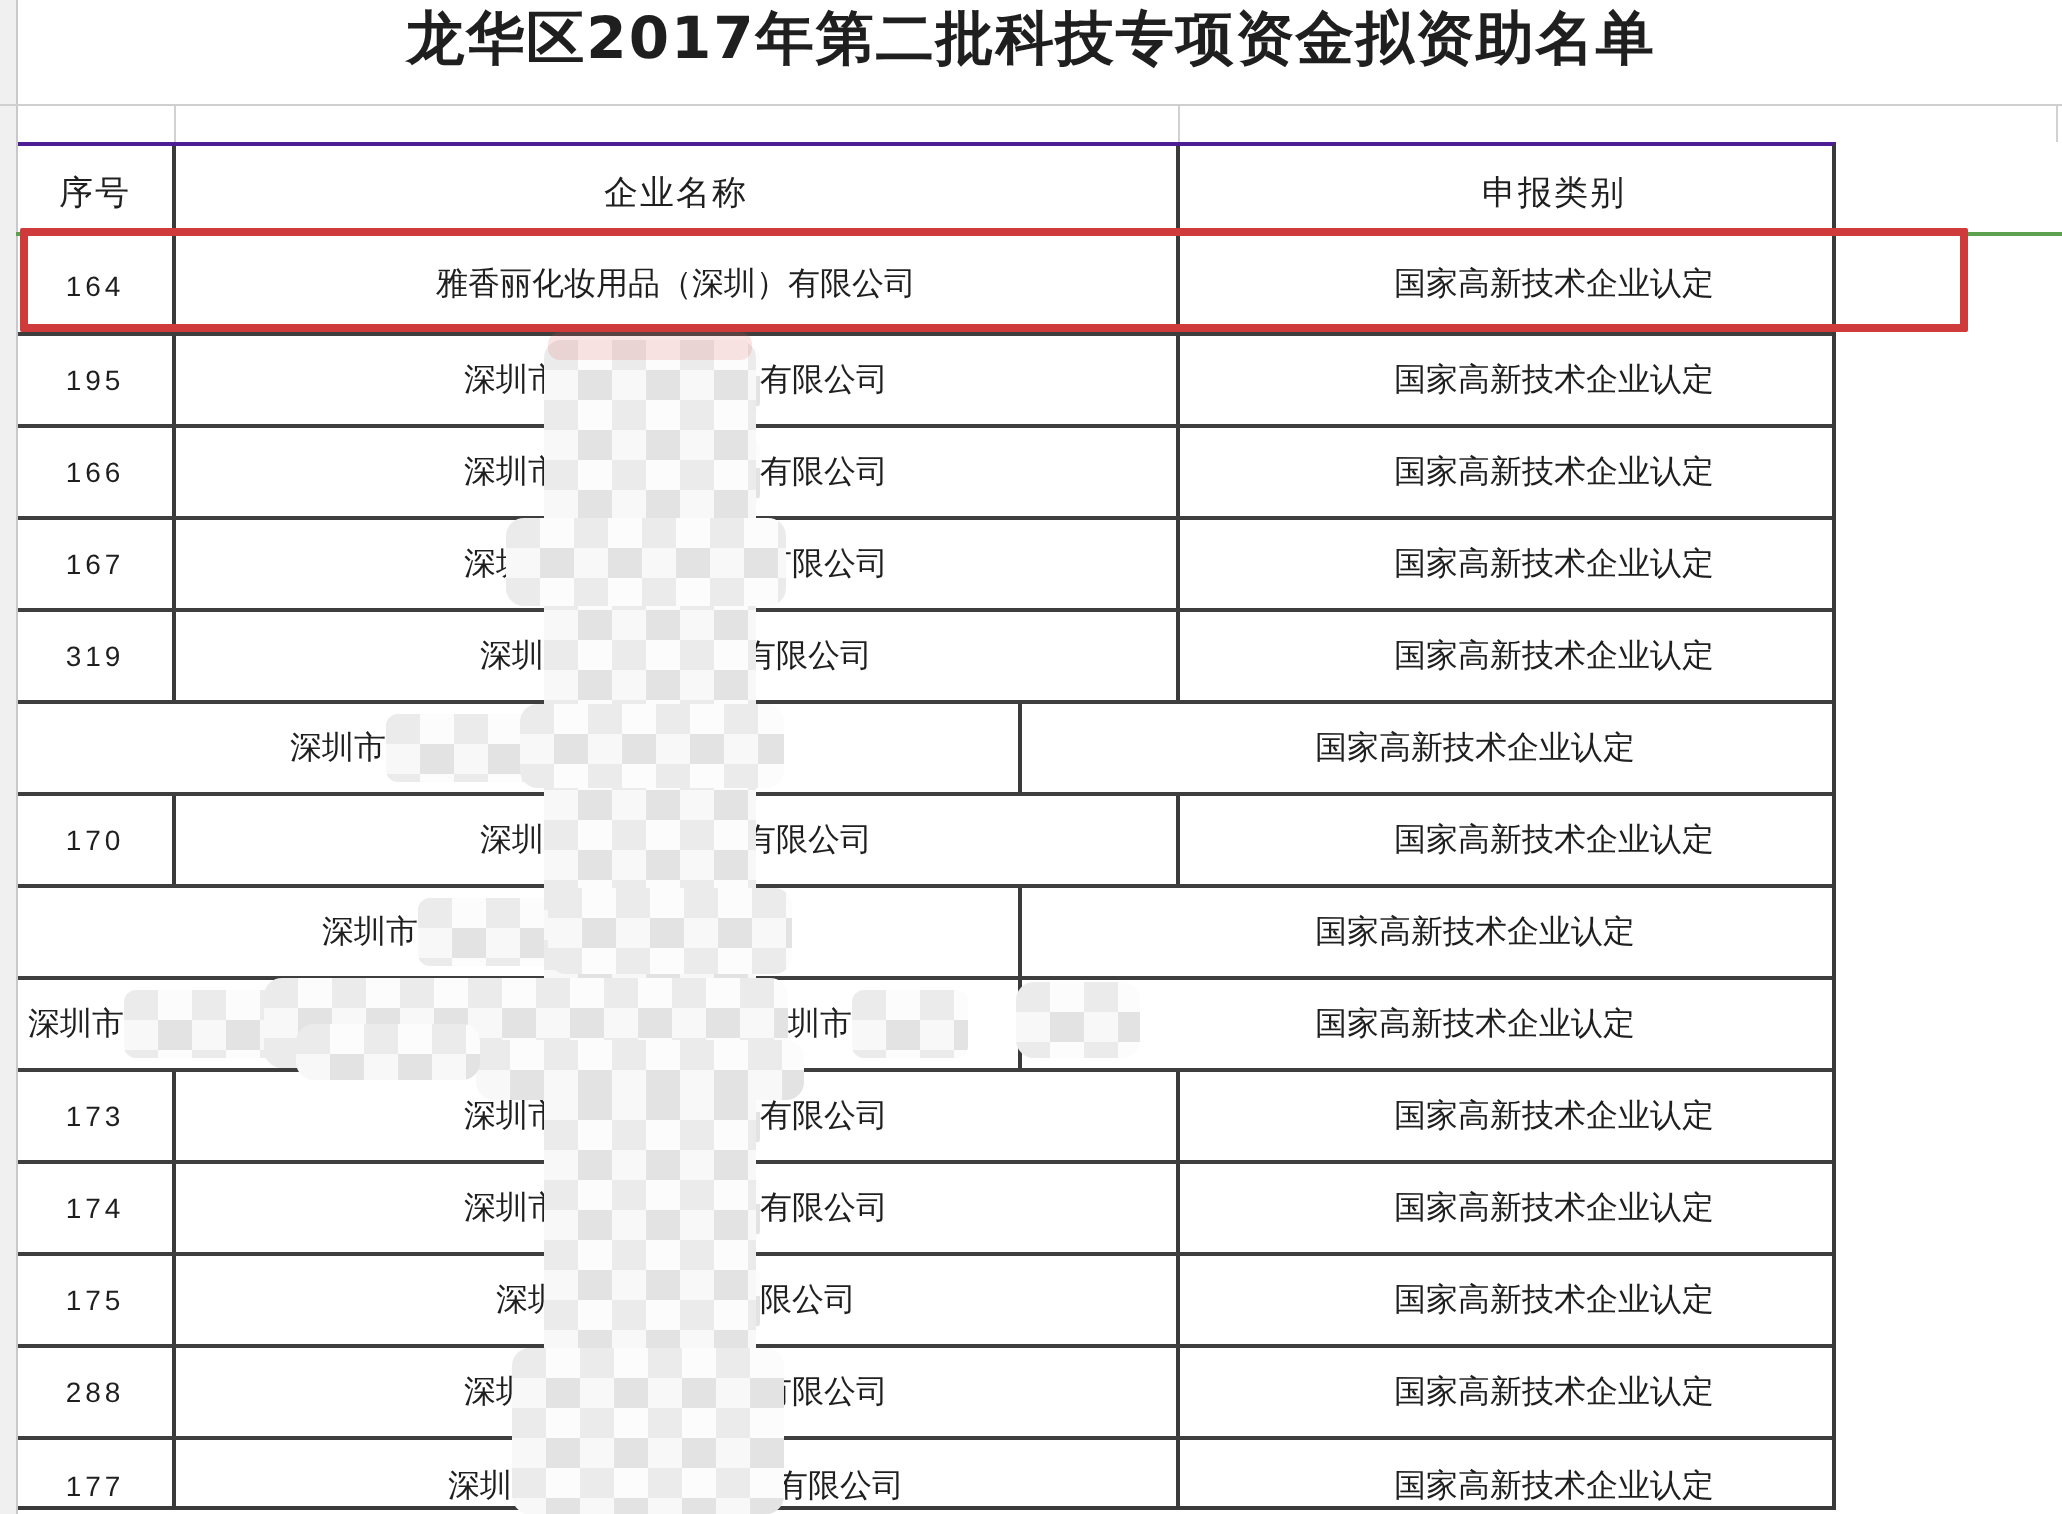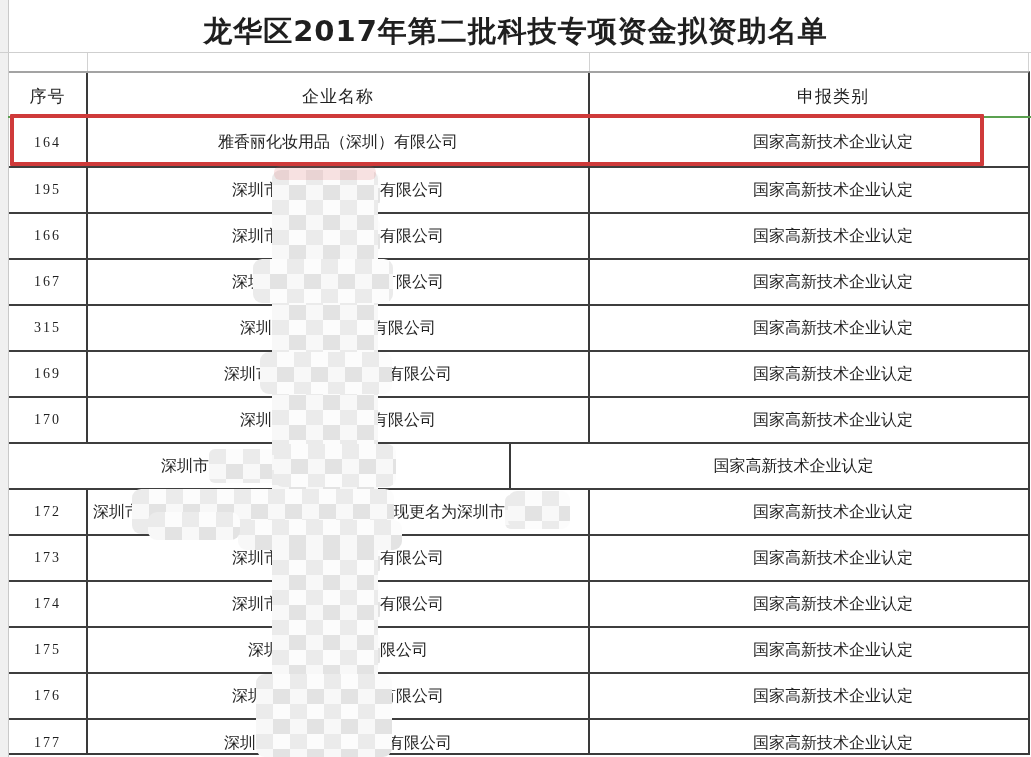--- a/index.html
+++ b/index.html
@@ -13,47 +13,47 @@
     color:#1f1f1f;
   }
   
   .left-gutter{
     position:absolute;left:0;top:0;width:9px;height:757px;
     background:#f0f0f0;border-right:1px solid #c9c9c9;
   }
   
   .title-block{
     position:absolute;left:0;top:0;width:1031px;height:53px;
-    display:flex;align-items:flex-end;justify-content:center;
+    display:flex;align-items:flex-start;justify-content:center;
     border-bottom:1px solid #cfcfcf;
   }
   .title-block h1{
     margin:0;font-size:29px;font-weight:bold;letter-spacing:1px;
     font-family:"DejaVu Sans",sans-serif;
   }
   
   .tick{position:absolute;top:53px;height:18px;width:1px;background:#d2d2d2;}
   .tick.t1{left:87px}.tick.t2{left:589px}.tick.t3{left:1028px}
   
   .table{
-    position:absolute;left:9px;top:71px;width:1021px;height:684px;
-    border-top:2px solid #a3a3a3;
+    position:absolute;left:9px;top:71px;width:909px;height:684px;
+    border-top:2px solid #4c1d95;
     border-right:2px solid #3a3a3a;
     border-bottom:2px solid #3a3a3a;
     overflow:hidden;background:#fff;
   }
   .row{display:flex;width:100%;height:46px;border-bottom:2px solid #3e3e3e;}
   .row.header{height:46px;border-bottom:none;}
   .row.hl{height:49px;}
   .row:last-child{border-bottom:none;}
   .c1{width:79px;border-right:2px solid #3a3a3a;display:flex;align-items:center;justify-content:center;}
   .c2{width:502px;border-right:2px solid #3a3a3a;display:flex;align-items:center;justify-content:center;}
   .c3{flex:1;display:flex;align-items:center;justify-content:center;padding-left:48px;}
   .header .c1,.header .c2,.header .c3{font-size:17px;letter-spacing:1px;}
-  .serial{font-family:Liberation Serif, serif;font-size:14px;letter-spacing:2px;}
+  .serial{font-family:Liberation Sans, sans-serif;font-size:14px;letter-spacing:2px;}
   .company,.category{font-size:16px;align-items:center;}
   .company.left-align{justify-content:flex-start;padding-left:5px;}
   .frag{white-space:nowrap;}
   
   .mosaic{
     background-color:#f0f0f0;
     background-image:conic-gradient(from 90deg at 50% 50%,
       #e3e3e3 0 25%, #f8f8f8 0 50%, #ebebeb 0 75%, #fcfcfc 0);
     background-size:34px 30px;
   }
@@ -128,30 +128,29 @@
         <div class="row">
     <div class="c1 serial">167</div>
     <div class="c2 company">
             <span class="frag">深圳市</span>
             <span class="gap mosaic" style="width: 100px;"></span>
             <span class="frag">有限公司</span>
           </div>
     <div class="c3 category">国家高新技术企业认定</div>
   </div>
         <div class="row">
-    <div class="c1 serial">315</div>
+    <div class="c1 serial">319</div>
     <div class="c2 company">
             <span class="frag">深圳</span>
             <span class="gap mosaic" style="width: 100px;"></span>
             <span class="frag">有限公司</span>
           </div>
     <div class="c3 category">国家高新技术企业认定</div>
   </div>
         <div class="row">
-    <div class="c1 serial">169</div>
     <div class="c2 company">
             <span class="frag">深圳市</span>
             <span class="gap mosaic" style="width: 100px;"></span>
             <span class="frag">备有限公司</span>
           </div>
     <div class="c3 category">国家高新技术企业认定</div>
   </div>
         <div class="row">
     <div class="c1 serial">170</div>
     <div class="c2 company">
@@ -163,21 +162,20 @@
   </div>
         <div class="row">
     <div class="c2 company">
             <span class="frag">深圳市</span>
             <span class="gap mosaic" style="width: 100px;"></span>
             <span class="frag">限公司</span>
           </div>
     <div class="c3 category">国家高新技术企业认定</div>
   </div>
         <div class="row">
-    <div class="c1 serial">172</div>
     <div class="c2 company left-align">
             <span class="frag">深圳市</span>
             <span class="gap mosaic" style="width: 252px;"></span>
             <span class="frag">现更名为深圳市</span>
             <span class="gap mosaic" style="width: 58px;"></span>
           </div>
     <div class="c3 category">国家高新技术企业认定</div>
   </div>
         <div class="row">
     <div class="c1 serial">173</div>
@@ -200,21 +198,21 @@
         <div class="row">
     <div class="c1 serial">175</div>
     <div class="c2 company">
             <span class="frag">深圳</span>
             <span class="gap mosaic" style="width: 100px;"></span>
             <span class="frag">限公司</span>
           </div>
     <div class="c3 category">国家高新技术企业认定</div>
   </div>
         <div class="row">
-    <div class="c1 serial">176</div>
+    <div class="c1 serial">288</div>
     <div class="c2 company">
             <span class="frag">深圳市</span>
             <span class="gap mosaic" style="width: 100px;"></span>
             <span class="frag">有限公司</span>
           </div>
     <div class="c3 category">国家高新技术企业认定</div>
   </div>
         <div class="row">
     <div class="c1 serial">177</div>
     <div class="c2 company">

